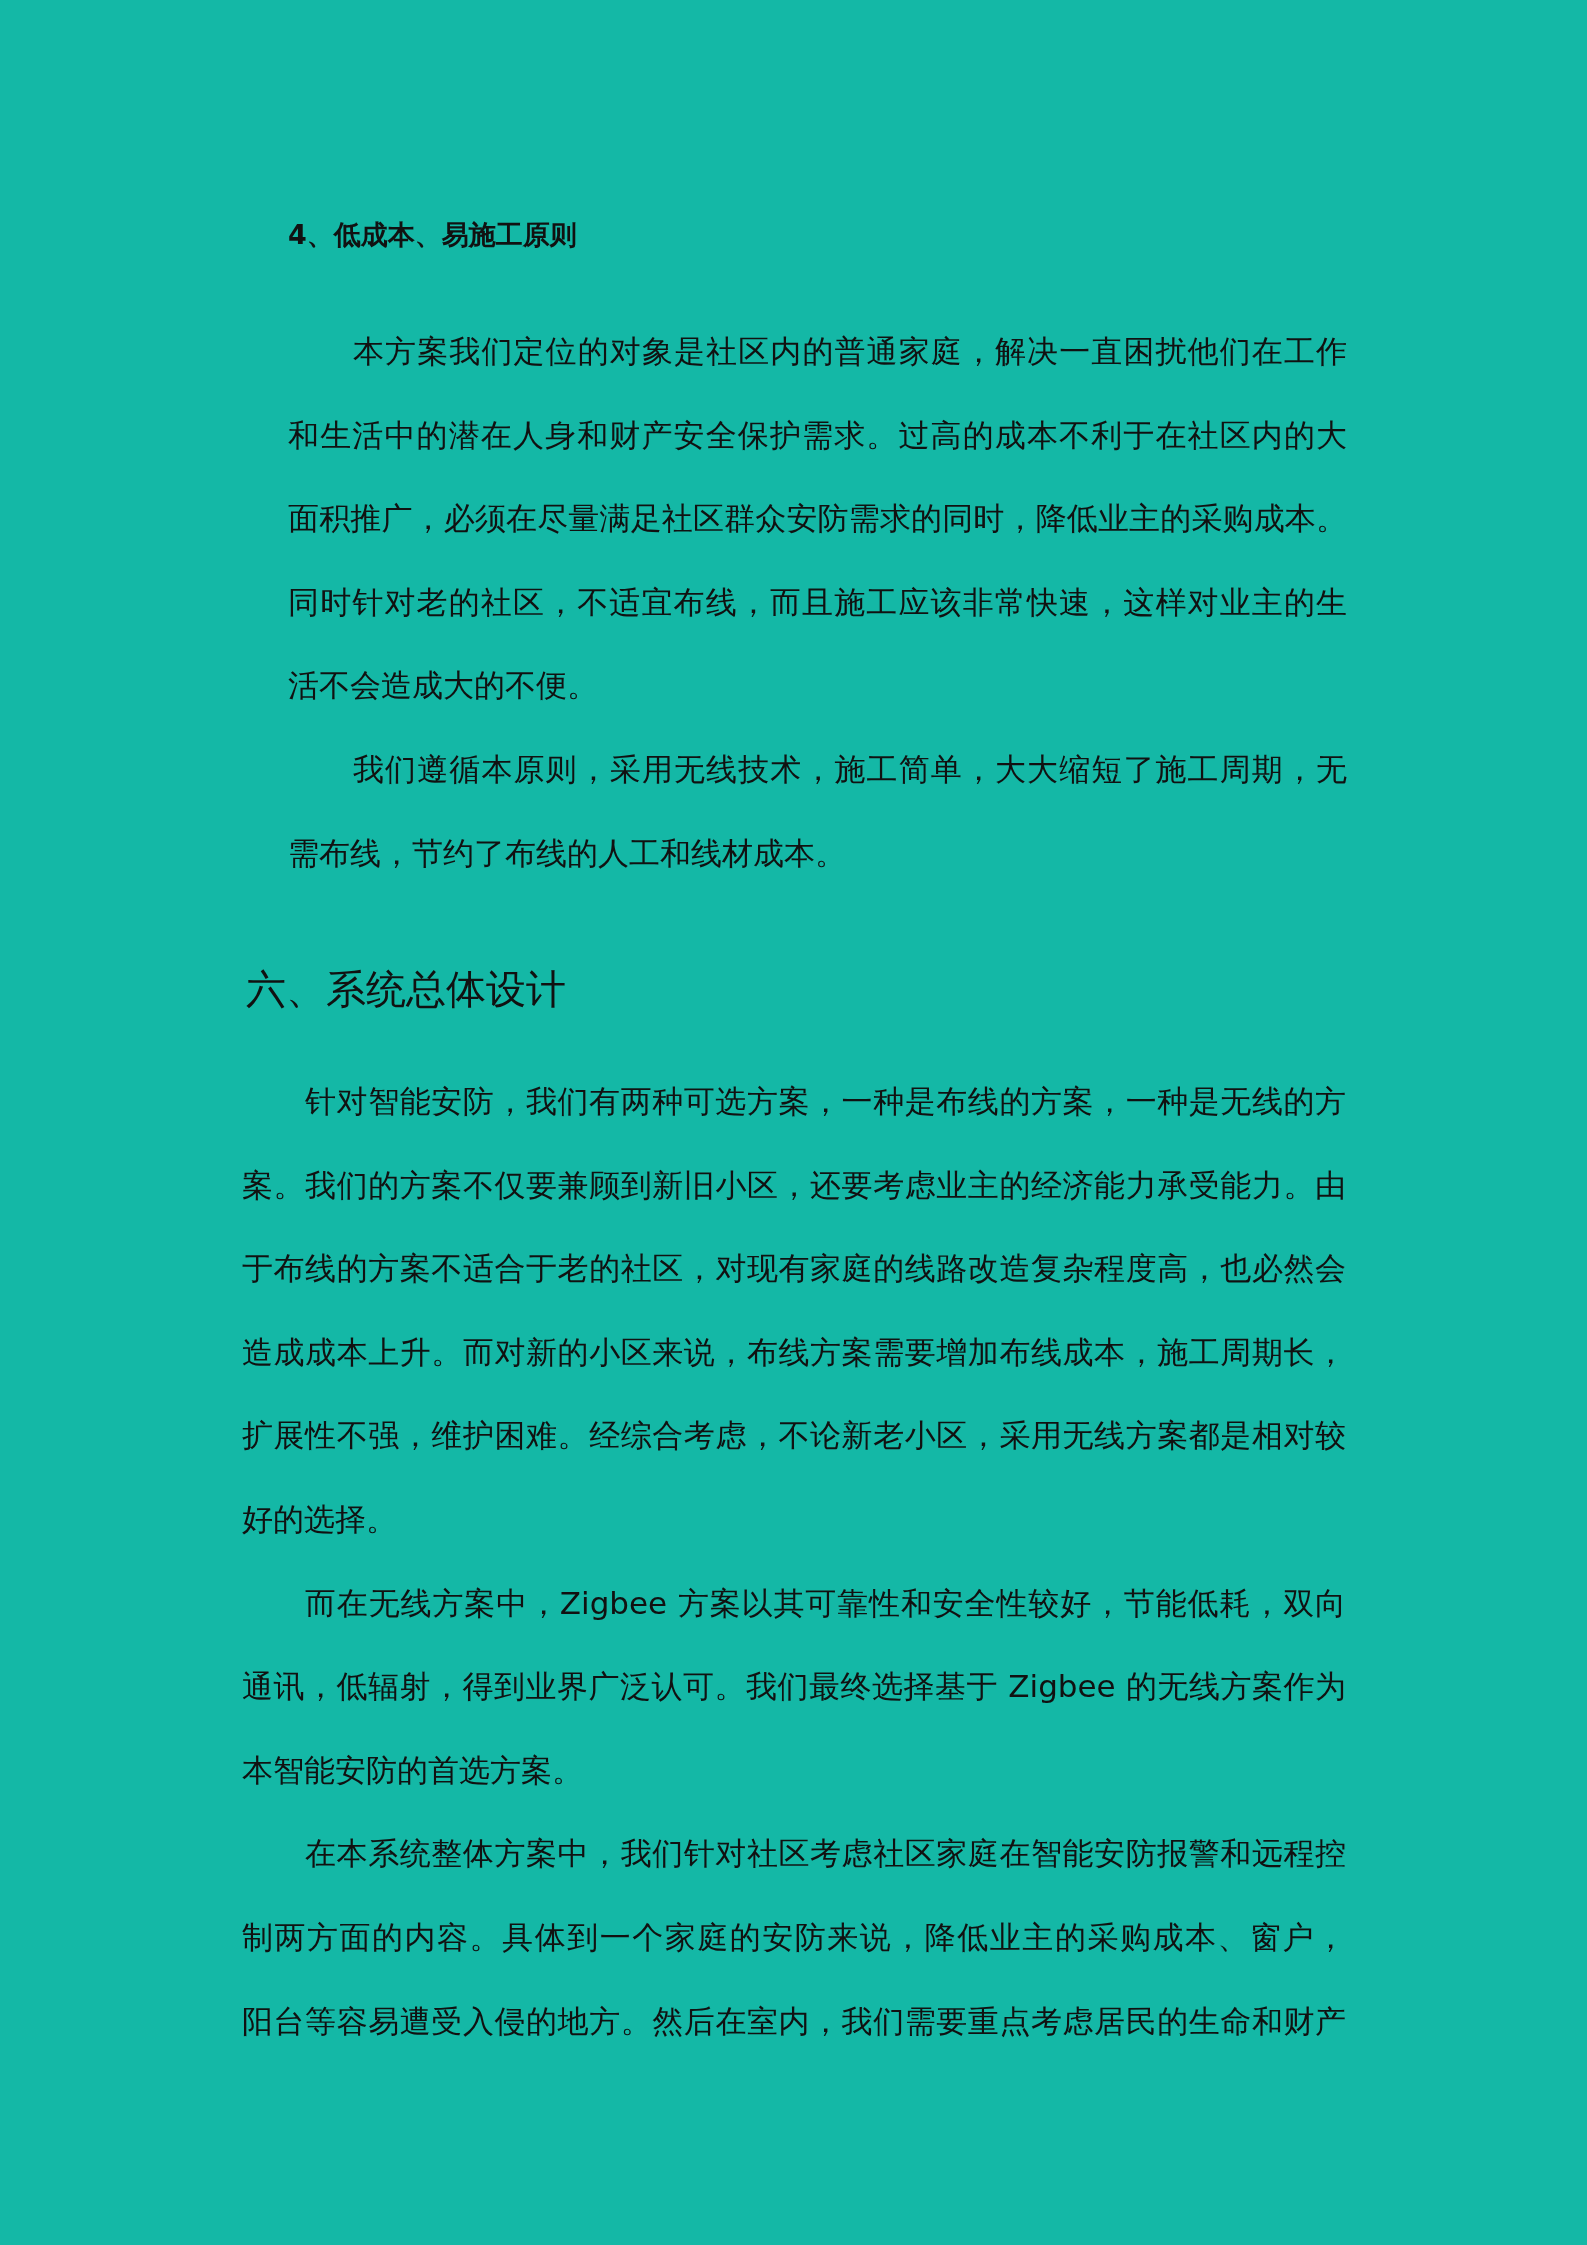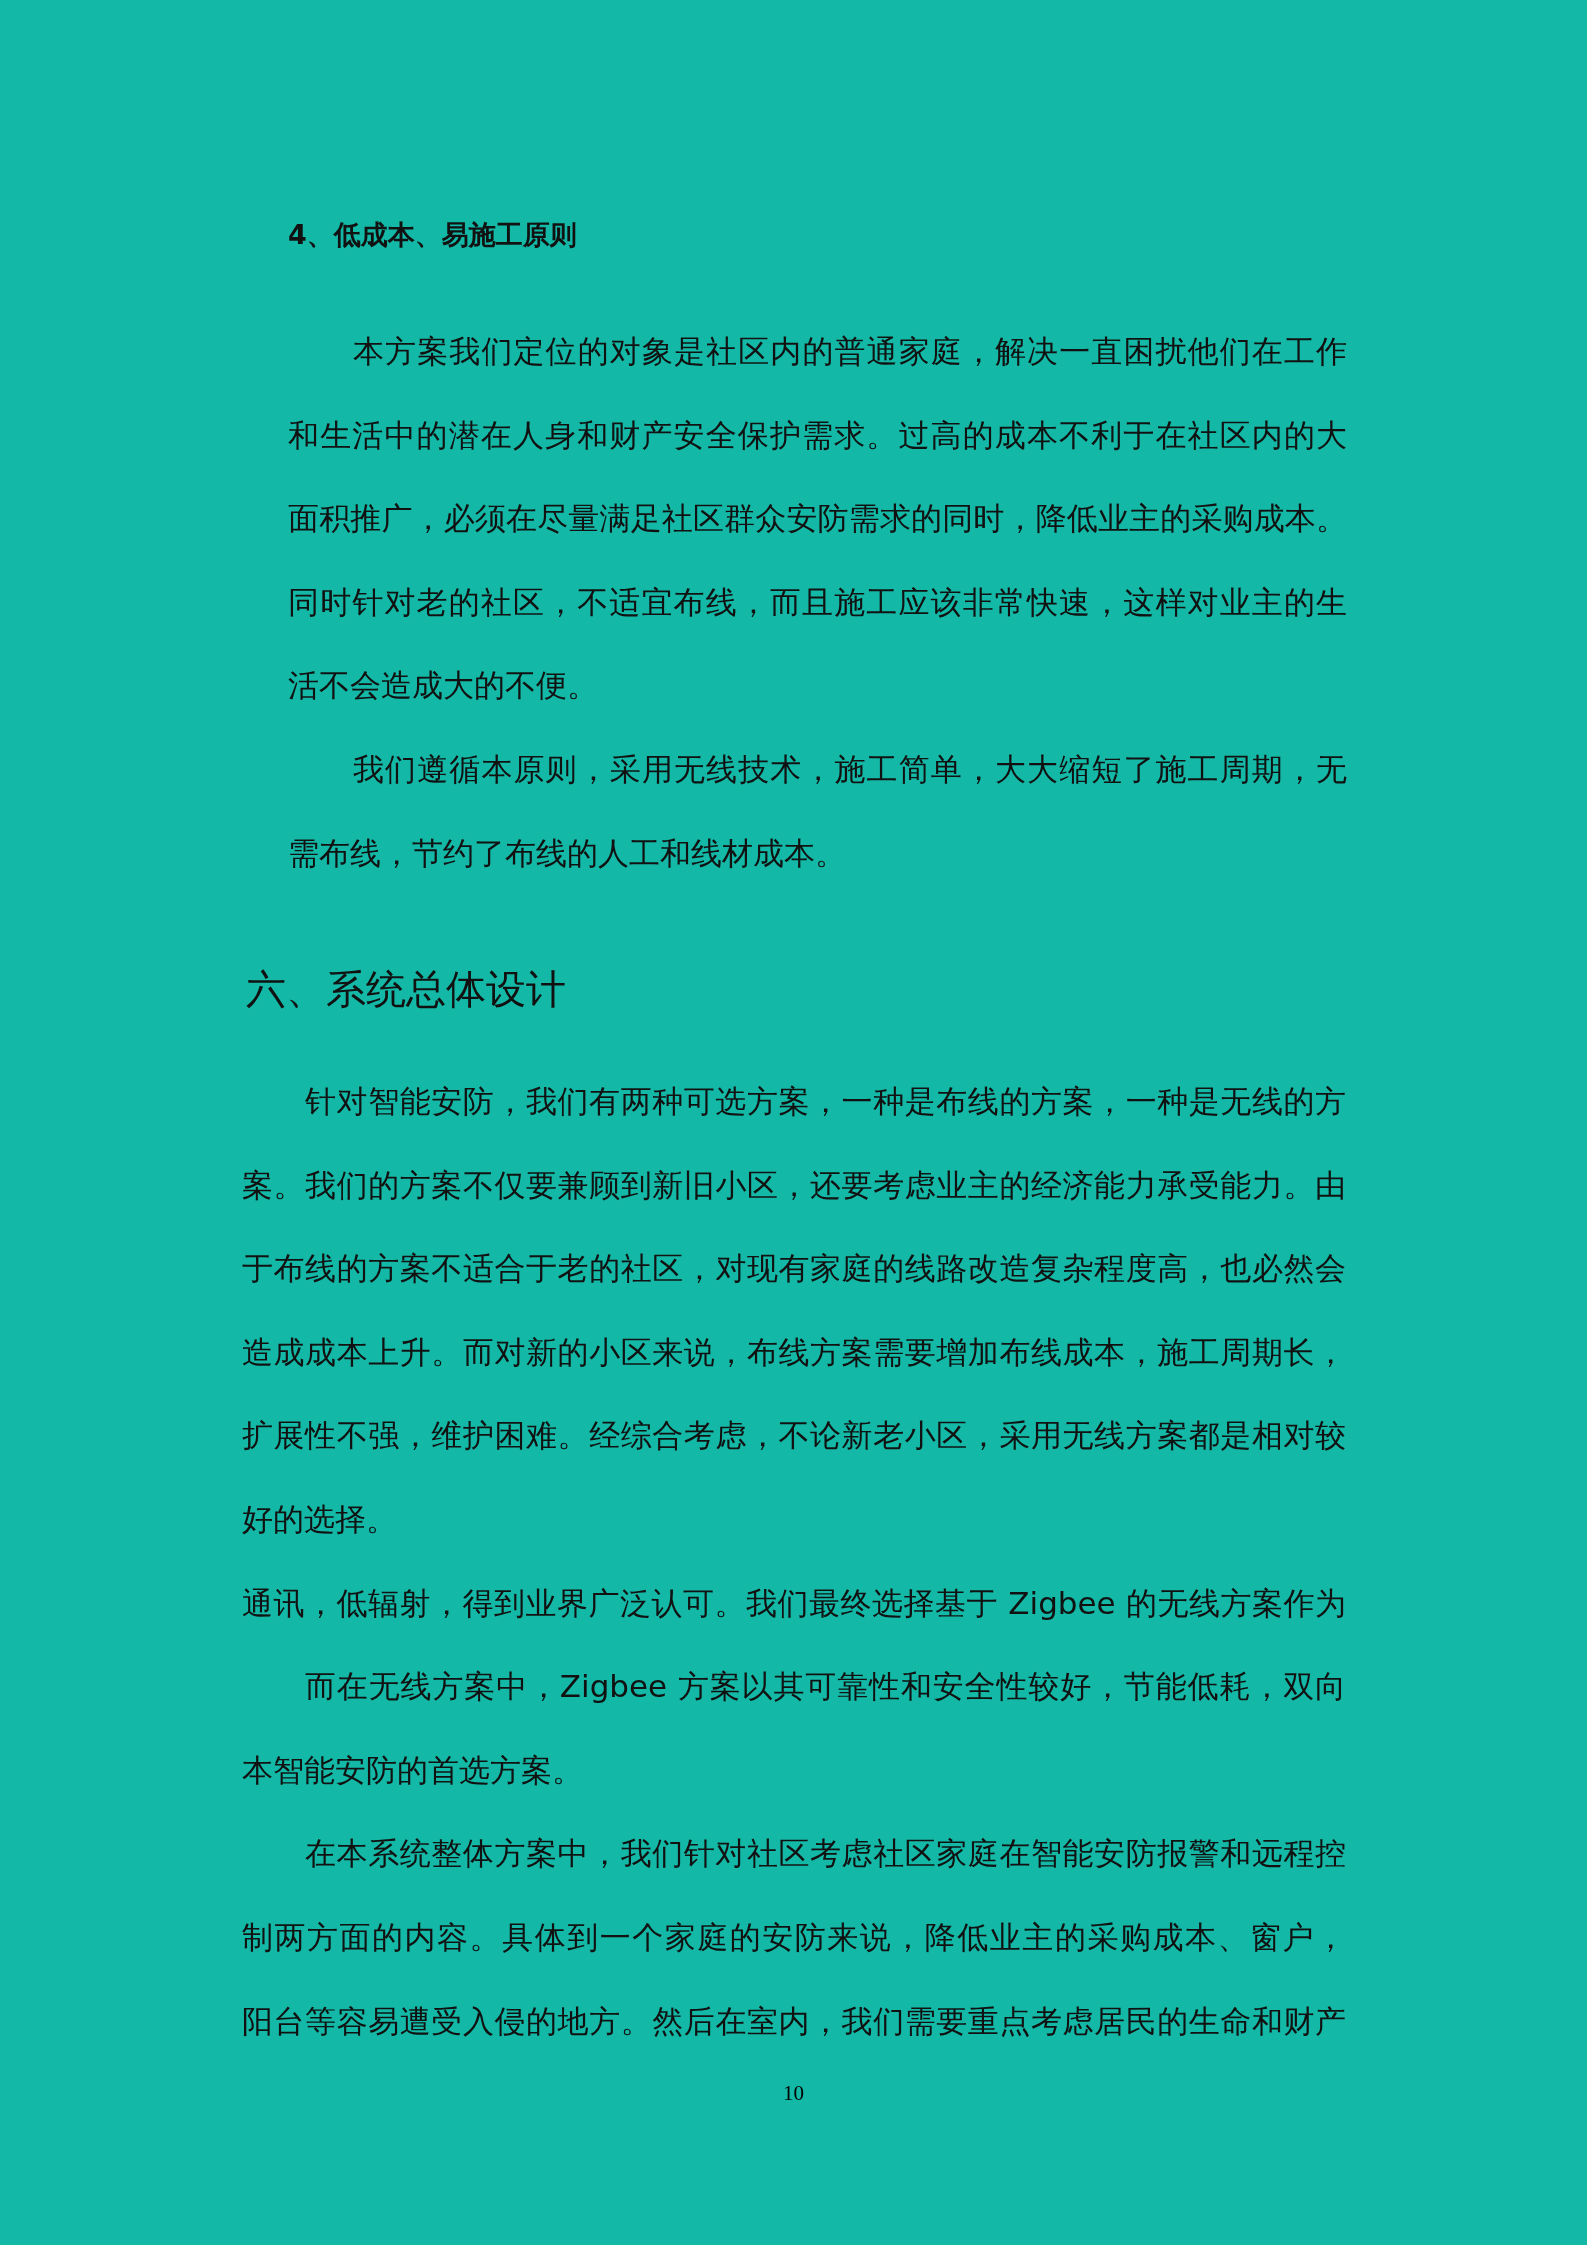--- a/index.html
+++ b/index.html
@@ -102,26 +102,25 @@
   <div class="block s2">
     <div>
       <div class="line indent">针对智能安防，我们有两种可选方案，一种是布线的方案，一种是无线的方</div>
       <div class="line">案。我们的方案不仅要兼顾到新旧小区，还要考虑业主的经济能力承受能力。由</div>
       <div class="line">于布线的方案不适合于老的社区，对现有家庭的线路改造复杂程度高，也必然会</div>
       <div class="line">造成成本上升。而对新的小区来说，布线方案需要增加布线成本，施工周期长，</div>
       <div class="line">扩展性不强，维护困难。经综合考虑，不论新老小区，采用无线方案都是相对较</div>
       <div class="line last">好的选择。</div>
     </div>
     <div>
+      <div class="line indent">而在无线方案中，Zigbee 方案以其可靠性和安全性较好，节能低耗，双向</div>
       <div class="line">通讯，低辐射，得到业界广泛认可。我们最终选择基于 Zigbee 的无线方案作为</div>
-      <div class="line indent">而在无线方案中，Zigbee 方案以其可靠性和安全性较好，节能低耗，双向</div>
       <div class="line last">本智能安防的首选方案。</div>
     </div>
     <div>
       <div class="line indent">在本系统整体方案中，我们针对社区考虑社区家庭在智能安防报警和远程控</div>
       <div class="line">制两方面的内容。具体到一个家庭的安防来说，降低业主的采购成本、窗户，</div>
       <div class="line">阳台等容易遭受入侵的地方。然后在室内，我们需要重点考虑居民的生命和财产</div>
     </div>
   </div>
 
-  <div class="page-number">10</div>
 
 </div>
 
 </body></html>

